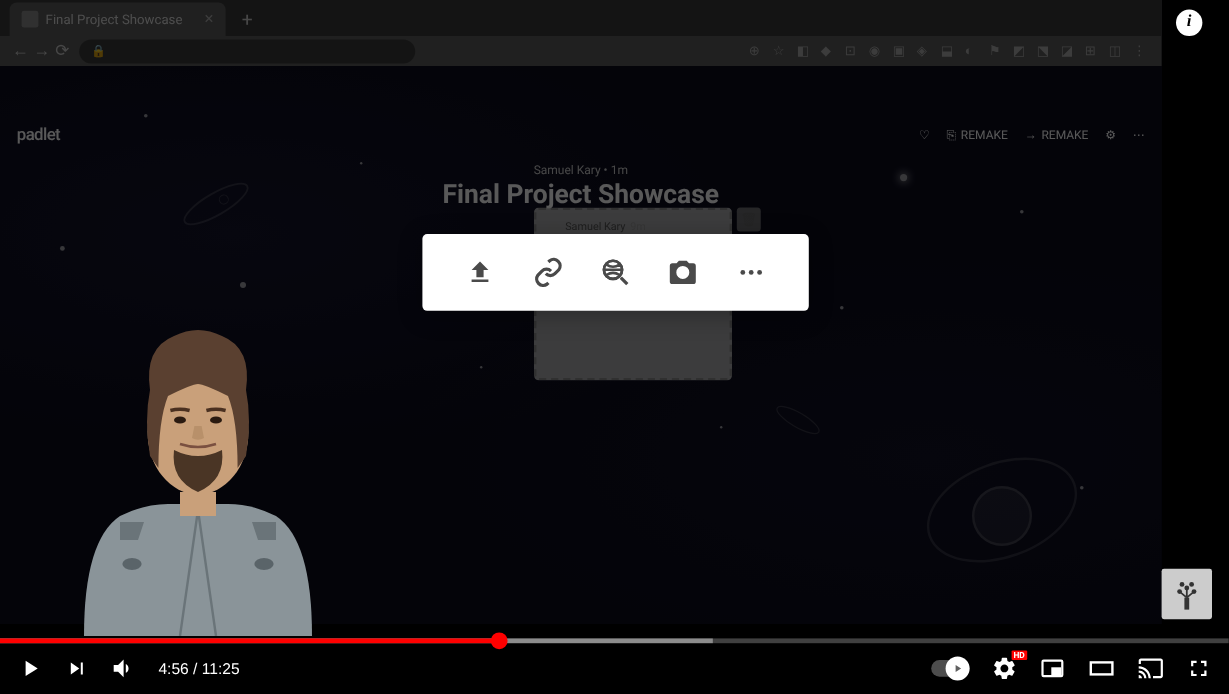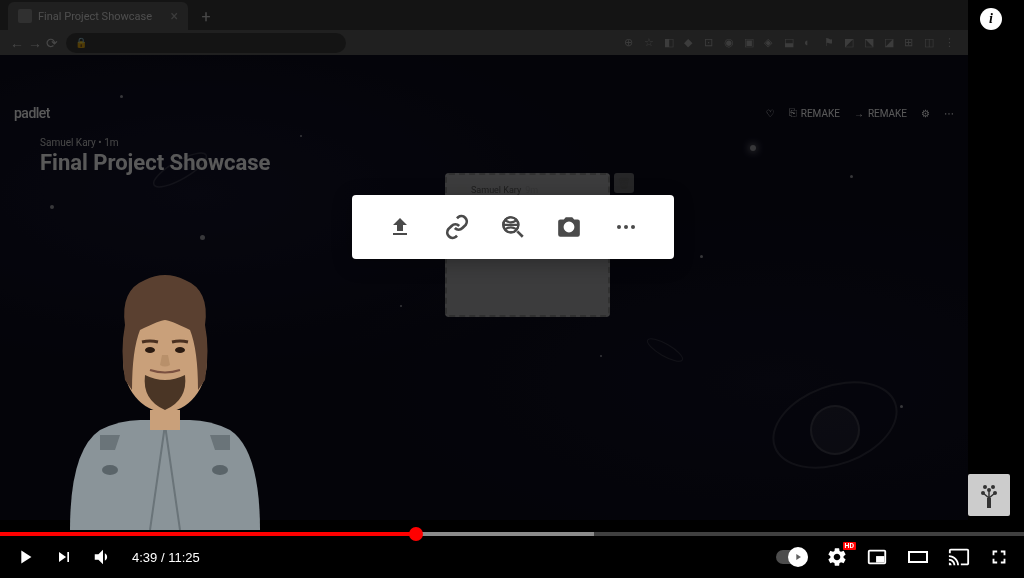--- a/index.html
+++ b/index.html
@@ -25,21 +25,21 @@
 .padlet-page { height: 465px; position: relative; background: #0a0a1a; overflow: hidden; }
 
 .space-bg { position: absolute; inset: 0; background: radial-gradient(ellipse at 20% 30%, rgba(40,40,80,0.3), transparent 40%), radial-gradient(ellipse at 80% 70%, rgba(30,30,60,0.3), transparent 40%), #0a0a1a; }
 .star { position: absolute; background: rgba(255,255,255,0.6); border-radius: 50%; }
 
 .padlet-header { position: relative; display: flex; align-items: center; padding: 6px 14px; height: 28px; margin-top: 44px; }
 .padlet-logo { font-size: 14px; color: #fff; font-weight: 500; letter-spacing: -0.5px; }
 .padlet-actions { margin-left: auto; display: flex; gap: 14px; align-items: center; font-size: 10px; color: #fff; }
 .padlet-actions span { display: flex; align-items: center; gap: 4px; }
 
-.padlet-title-area { position: relative; padding: 10px 40px; }
+.padlet-title-area { position: relative; padding: 10px 40px; text-align: center; }
 .padlet-author { font-size: 10px; color: #ccc; margin-bottom: 2px; }
 .padlet-title { font-size: 22px; font-weight: 700; color: #fff; margin-bottom: 2px; }
 .padlet-subtitle { font-size: 11px; color: #bbb; }
 
 .padlet-card { position: absolute; top: 118px; left: 445px; width: 165px; background: rgba(200,200,200,0.85); border: 2px dashed #888; border-radius: 4px; padding: 10px; }
 .card-author { font-size: 9px; color: #555; display: flex; align-items: center; gap: 4px; }
 .card-author-icon { width: 10px; height: 10px; background: #aaa; border-radius: 50%; }
 .card-title-inp { font-size: 12px; font-weight: 700; color: #222; margin-top: 6px; }
 .card-trash { position: absolute; top: -2px; right: -26px; width: 20px; height: 20px; background: rgba(150,150,150,0.7); border-radius: 3px; display: flex; align-items: center; justify-content: center; color: #666; font-size: 11px; }
 
@@ -257,21 +257,21 @@
         <svg width="20" height="20" viewBox="0 0 24 24" fill="#fff">
             <path d="M6 18l8.5-6L6 6v12zM16 6v12h2V6h-2z"></path>
           </svg>
       </div>
       <div class="ctrl-icon">
         <svg width="22" height="22" viewBox="0 0 24 24" fill="#fff">
             <path d="M3 9v6h4l5 5V4L7 9H3zm13.5 3c0-1.77-1.02-3.29-2.5-4.03v8.05c1.48-.73 2.5-2.25 2.5-4.02z"></path>
           </svg>
       </div>
       <div class="time-display">
-        <span>4:39</span> / <span>11:25</span>
+        <span>4:56</span> / <span>11:25</span>
       </div>
     </div>
     <div class="ctrl-right">
       <div class="ctrl-icon">
         <div class="autoplay-toggle">
           <div class="autoplay-knob">
               <svg viewBox="0 0 24 24" fill="#606060">
                 <path d="M8 5v14l11-7z"></path>
               </svg>
             </div>

